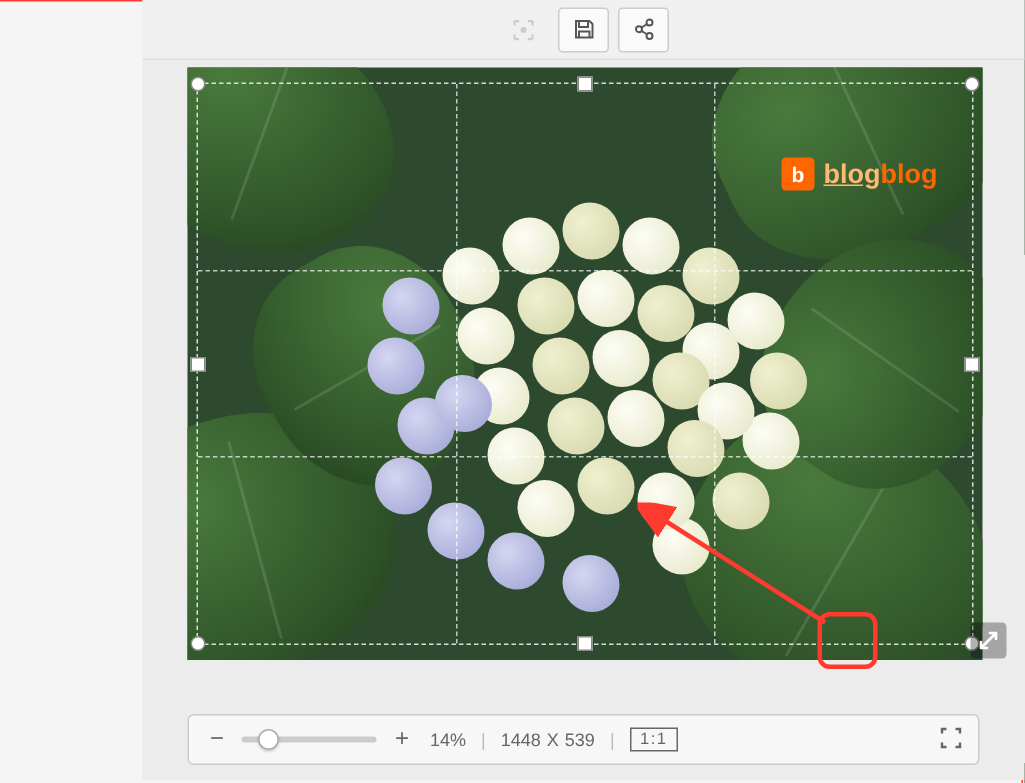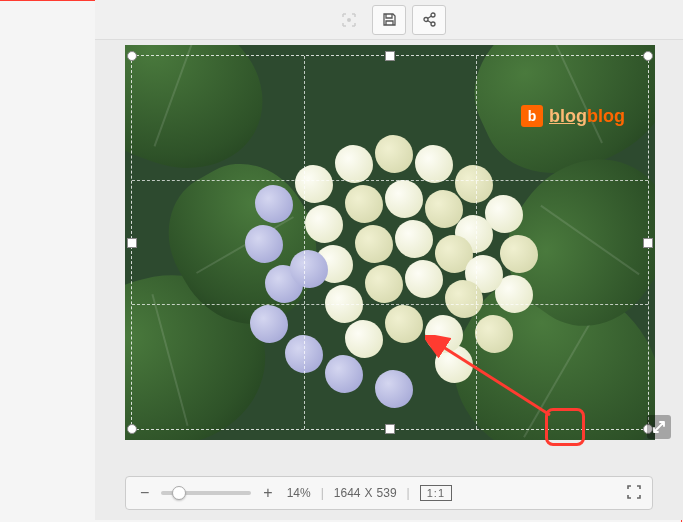--- a/index.html
+++ b/index.html
@@ -377,21 +377,21 @@
     <div class="zoom-slider-wrap">
       <span class="zoom-btn">−</span>
       <div class="slider">
         <div class="slider-thumb"></div>
       </div>
       <span class="zoom-btn">+</span>
     </div>
     <span>14%</span>
     <span class="sep">|</span>
     <span class="dims">
-      <span>1644</span>
+      <span>1448</span>
       <span>X</span>
       <span>539</span>
     </span>
     <span class="sep">|</span>
     <span class="ratio-box">1:1</span>
     <span class="fullscreen-icon">
       <svg width="16" height="16" viewBox="0 0 16 16">
         <path d="M2 5V2h3M14 5V2h-3M2 11v3h3M14 11v3h-3" stroke="#666" stroke-width="1.6" fill="none"></path>
       </svg>
     </span>

